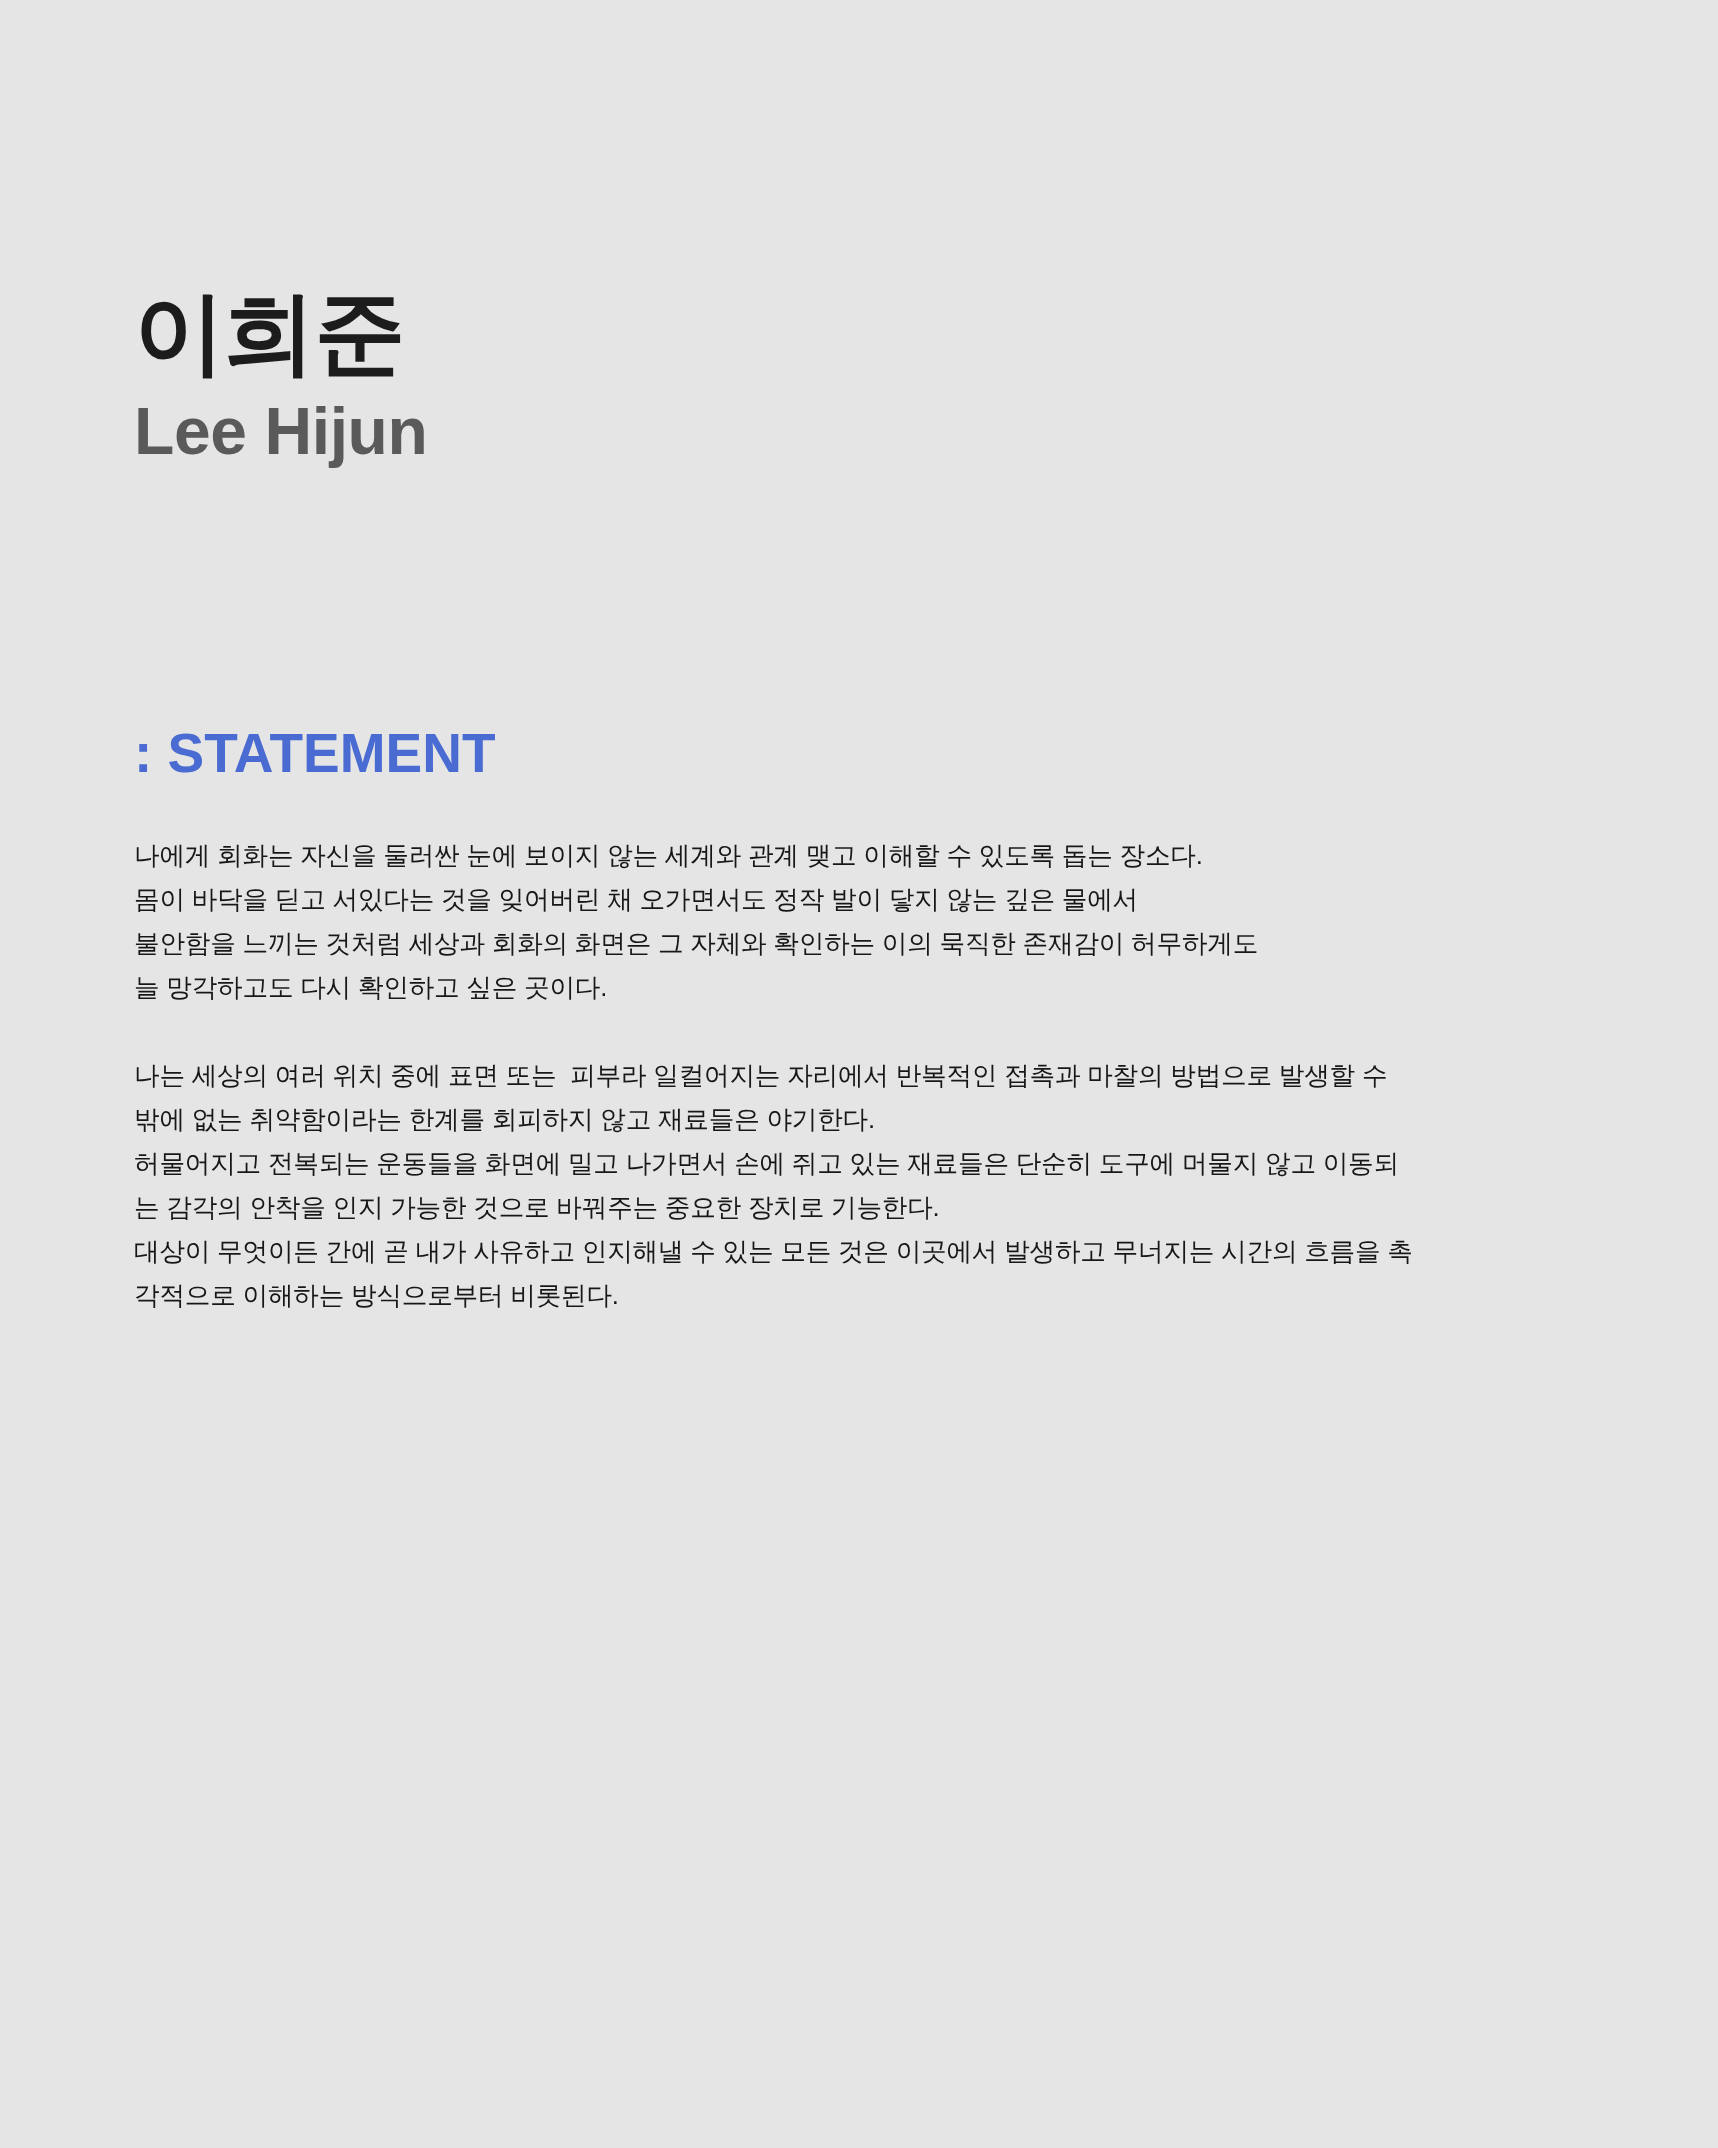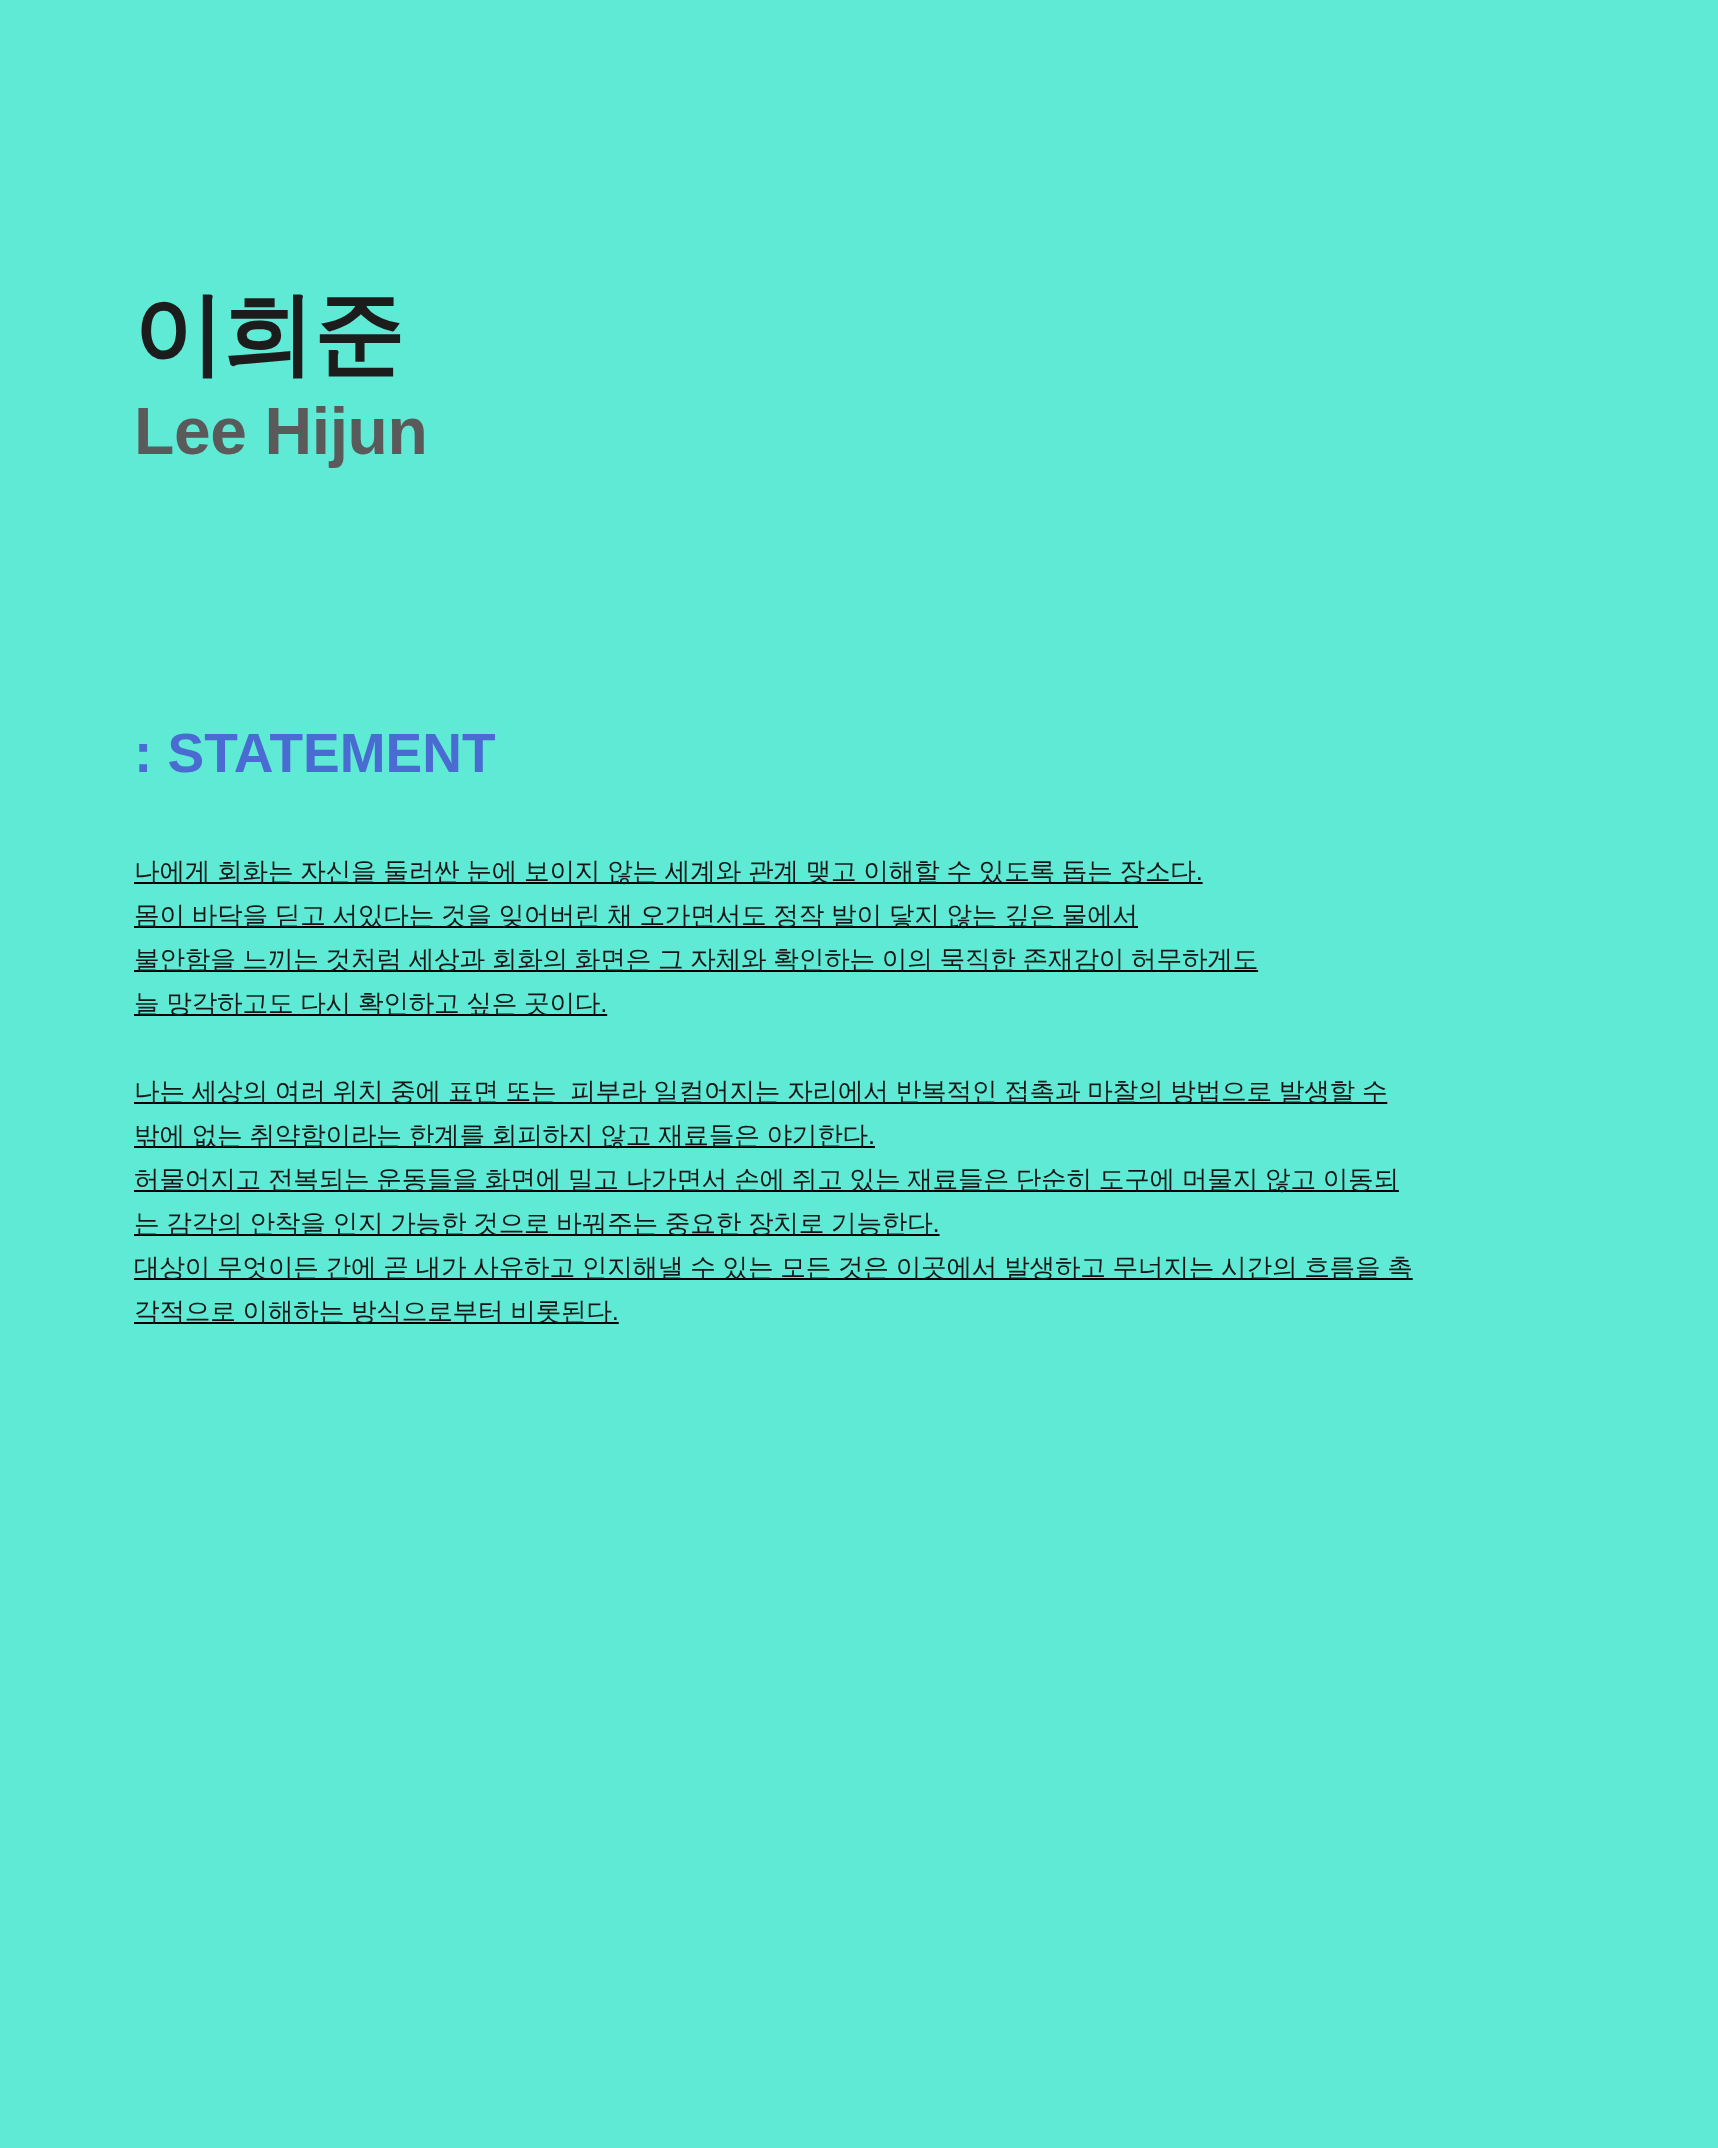--- a/index.html
+++ b/index.html
@@ -11,21 +11,21 @@
     width: 1718px;
     height: 2148px;
     font-family: "Liberation Sans", sans-serif;
     -webkit-font-smoothing: antialiased;
   }
 
   .page {
     position: relative;
     width: 1718px;
     height: 2148px;
-    background: #5eead4;
+    background: #e5e5e5;
     box-sizing: border-box;
     padding: 18px;
     overflow: hidden;
   }
 
   .content {
     position: absolute;
     left: 134px;
     top: 285px;
     width: 1460px;
@@ -65,22 +65,21 @@
     font-size: 55px;
     font-weight: 700;
     letter-spacing: 0px;
     line-height: 1.1;
     color: #4a6bd1;
     white-space: pre;
   }
 
   
   .statement-body {
-    margin-top: 65px;
-    text-decoration: underline;
+    margin-top: 49px;
   }
 
   .para {
     font-family: "Liberation Sans", "DejaVu Sans", sans-serif;
     font-size: 25.6px;
     font-weight: 400;
     color: #171717;
     line-height: 1.72;
     letter-spacing: -0.2px;
     margin: 0;

